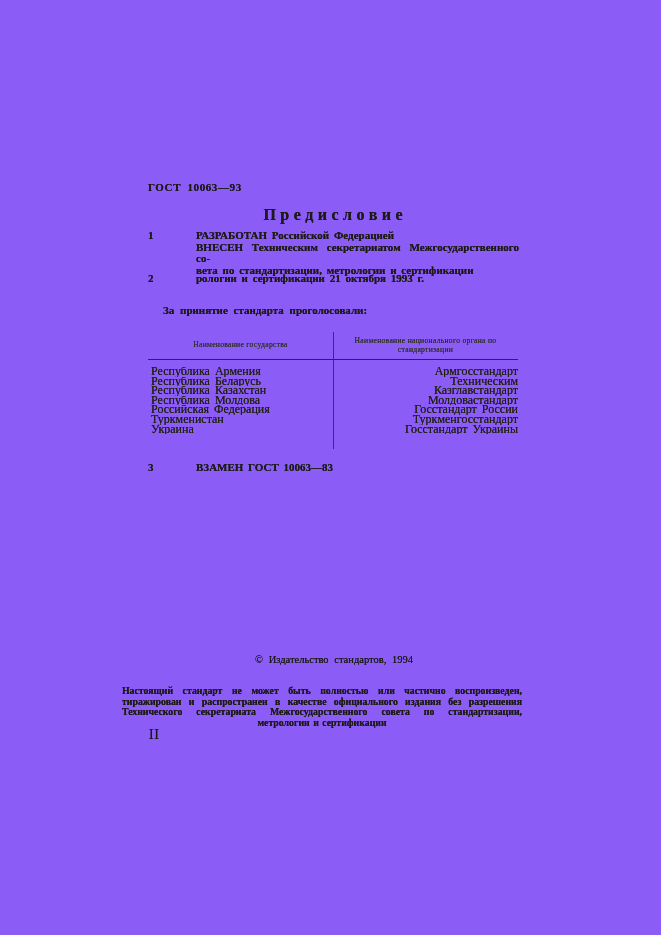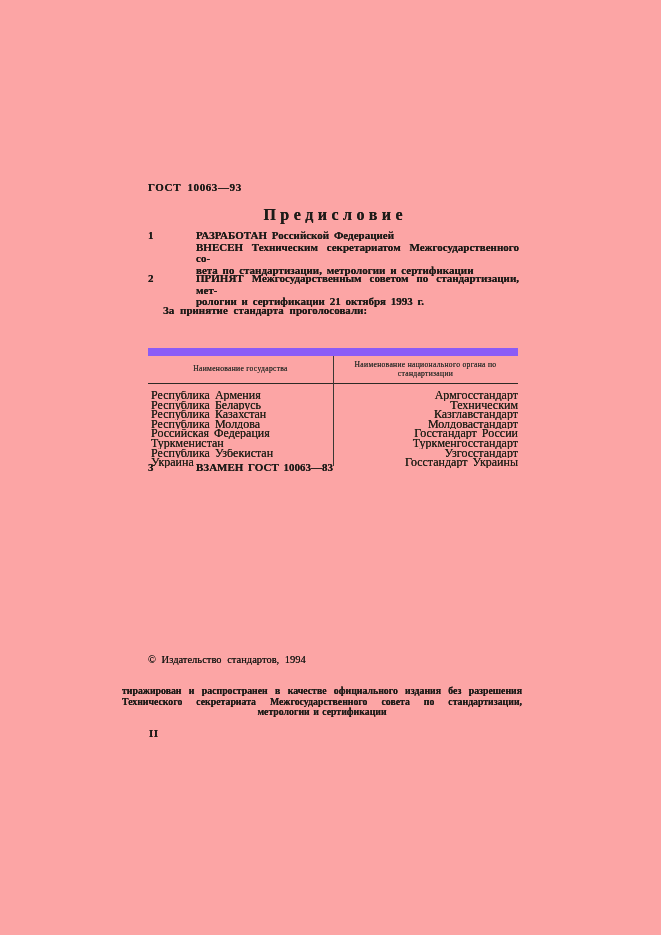--- a/index.html
+++ b/index.html
@@ -2,21 +2,21 @@
 <html lang="ru"><head>
 <meta charset="utf-8">
 <style>
   html, body { margin: 0; padding: 0; }
   body { background: #ffffff; }
 
   .page {
     position: relative;
     width: 661px;
     height: 935px;
-    background: #fca5a5;
+    background: #8b5cf6;
     color: #1d1b18;
     font-family: "Liberation Serif", "DejaVu Serif", serif;
     overflow: hidden;
     text-shadow: 0 0 0.4px currentColor; 
   }
 
   
   .gost-code {
     position: absolute; left: 148px; top: 181px;
     font-weight: bold; font-size: 11px; letter-spacing: 0.6px; word-spacing: 3px;
@@ -52,23 +52,22 @@
   #item-3 { top: 462px; }
 
   .voting-intro {
     position: absolute; left: 163px; top: 304px;
     font-weight: bold; font-size: 11px; word-spacing: 3px;
   }
 
   
   .vote-table {
     position: absolute; left: 148px; top: 331px; width: 370px; height: 118px;
-    border-top: 8px solid #8b5cf6;
-    box-sizing: border-box;
-    margin-top: 17px;
+    border-top: 1px solid #8b5cf6;
+    box-sizing: border-box;
   }
   .vote-table .vdivider {
     position: absolute; left: 185px; top: 0; bottom: 0; width: 1px;
     background: #3a3833;
   }
   .vote-table .thead {
     display: flex; height: 28px;
     border-bottom: 1.6px solid #2c2a26;
     box-sizing: border-box;
   }
@@ -88,37 +87,37 @@
     color: #232119;
     white-space: nowrap; overflow: hidden;
     box-sizing: border-box;
   }
   .trow .cell.c1 { width: 185px; padding-left: 3px; }
   .trow .cell.c2 { flex: 1; padding-left: 14px; text-align: right; }
 
   
   .copyright {
     position: absolute; left: 148px; top: 654px; width: 372px;
-    text-align: left;
+    text-align: center;
     font-size: 10.5px; word-spacing: 3px;
   }
 
   .notice {
     position: absolute; left: 122px; top: 686px; width: 400px;
   }
   .nline {
     font-weight: bold; font-size: 9.8px; line-height: 10.5px;
     word-spacing: 1px;
   }
   .nline.j { text-align: justify; text-align-last: justify; }
   .nline.c { text-align: center; }
 
   .page-number {
     position: absolute; left: 149px; top: 727px;
-    font-size: 11px; font-weight: bold; letter-spacing: 0.5px;
+    font-size: 14px; font-weight: normal; letter-spacing: 0.5px;
   }
 </style>
 </head>
 <body>
 
 <div class="page">
 
   <div class="gost-code">ГОСТ 10063—93</div>
 
   <div class="doc-title">Предисловие</div>
@@ -128,21 +127,20 @@
     <div class="itext">
       <div class="line">РАЗРАБОТАН Российской Федерацией</div>
       <div class="line j">ВНЕСЕН Техническим секретариатом Межгосударственного со-</div>
       <div class="line">вета по стандартизации, метрологии и сертификации</div>
     </div>
   </div>
 
   <div class="item" id="item-2">
     <span class="num">2</span>
     <div class="itext">
-      <div class="line j">ПРИНЯТ Межгосударственным советом по стандартизации, мет-</div>
       <div class="line">рологии и сертификации 21 октября 1993 г.</div>
     </div>
   </div>
 
   <div class="voting-intro">За принятие стандарта проголосовали:</div>
 
   <div class="vote-table">
     <div class="vdivider"></div>
     <div class="thead">
       <div class="th c1">Наименование государства</div>
@@ -167,40 +165,37 @@
       </div>
       <div class="trow">
         <div class="cell c1">Российская Федерация</div>
         <div class="cell c2">Госстандарт России</div>
       </div>
       <div class="trow">
         <div class="cell c1">Туркменистан</div>
         <div class="cell c2">Туркменгосстандарт</div>
       </div>
       <div class="trow">
-        <div class="cell c1">Республика Узбекистан</div>
-        <div class="cell c2">Узгосстандарт</div>
-      </div>
-      <div class="trow">
         <div class="cell c1">Украина</div>
         <div class="cell c2">Госстандарт Украины</div>
       </div>
     </div>
   </div>
 
   <div class="item" id="item-3">
     <span class="num">3</span>
     <div class="itext">
       <div class="line">ВЗАМЕН ГОСТ 10063—83</div>
     </div>
   </div>
 
   <div class="copyright">© Издательство стандартов, 1994</div>
 
   <div class="notice">
+    <div class="nline j">Настоящий стандарт не может быть полностью или частично воспроизведен,</div>
     <div class="nline j">тиражирован и распространен в качестве официального издания без разрешения</div>
     <div class="nline j">Технического секретариата Межгосударственного совета по стандартизации,</div>
     <div class="nline c">метрологии и сертификации</div>
   </div>
 
   <div class="page-number">II</div>
 
 </div>
 
 </body></html>

